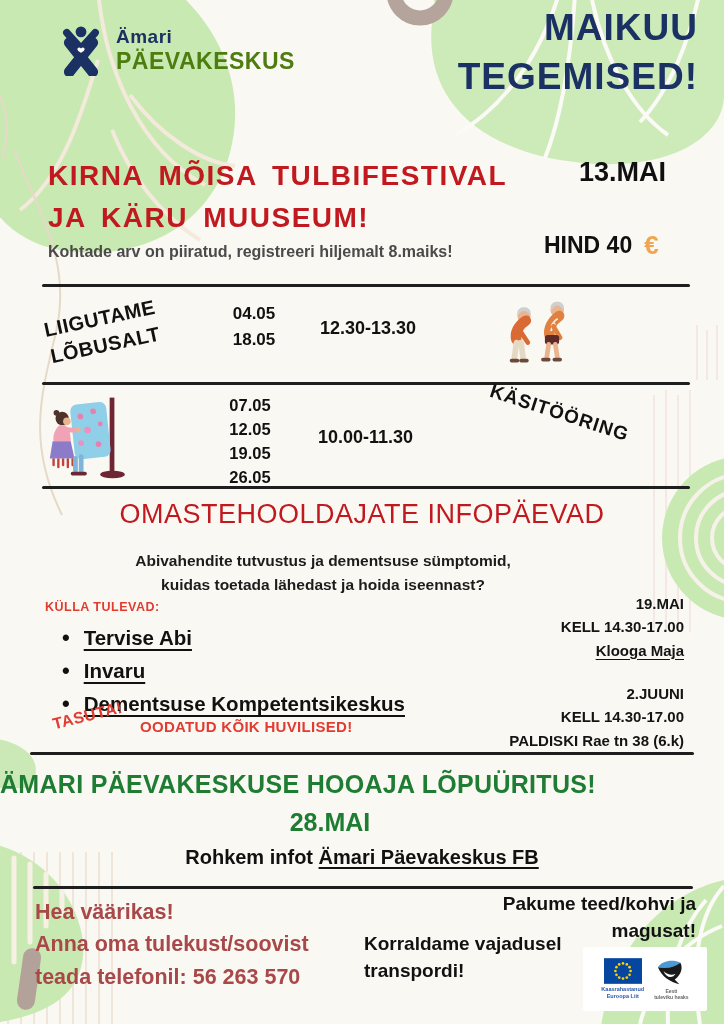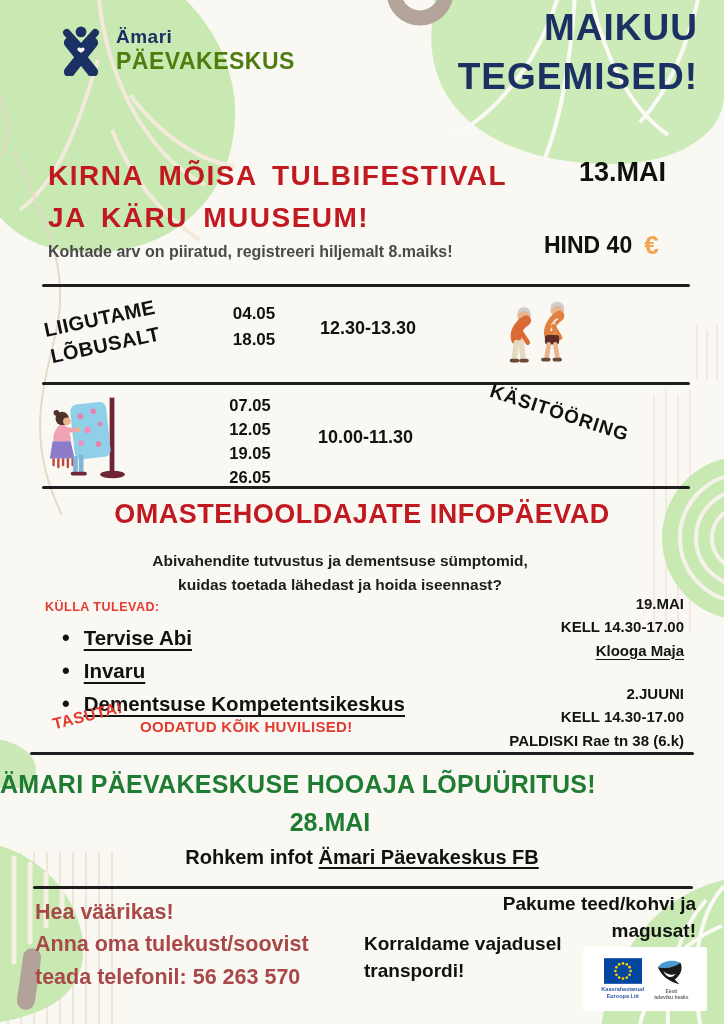--- a/index.html
+++ b/index.html
@@ -31,22 +31,22 @@
   .dates{font-size:17px;font-weight:800;color:#111;text-align:center;line-height:1.5;width:64px;}
   .row1-dates{left:222px;top:301px;}
   .row2-dates{left:218px;top:394px;font-size:16.5px;line-height:1.45;}
   .rtime{font-size:18px;font-weight:800;color:#111;}
   .row1-time{left:320px;top:318px;}
   .row2-time{left:318px;top:427px;}
   .row1-ill{left:505px;top:294px;}
   .row2-ill{left:46px;top:390px;}
 
   
-  .info-title{left:0;top:499px;width:724px;text-align:center;font-size:27px;font-weight:700;color:#C0191F;letter-spacing:.5px;}
-  .info-sub{left:0;top:549px;width:646px;text-align:center;font-size:15.5px;font-weight:700;color:#1C1C1C;line-height:1.55;margin-left:17px;}
+  .info-title{left:0;top:499px;width:724px;text-align:center;font-size:27px;font-weight:400;color:#C0191F;letter-spacing:.5px;}
+  .info-sub{left:0;top:549px;width:646px;text-align:center;font-size:15.5px;font-weight:700;color:#1C1C1C;line-height:1.55;}
   .guests-label{left:45px;top:600px;font-size:12.5px;font-weight:800;color:#E23B31;letter-spacing:.5px;}
   .guests{left:62px;top:618px;font-size:20.5px;font-weight:800;color:#111;}
   .guests ul{list-style:none;margin:0;padding:0;}
   .guests li{margin:7px 0;display:flex;align-items:center;gap:14px;}
   .guests li::before{content:"•";font-size:22px;}
   .guests li span{text-decoration:underline;text-underline-offset:4px;}
   .session{text-align:right;font-size:15px;font-weight:700;color:#141414;line-height:1.55;right:40px;}
   .session1{top:592px;}
   .session2{top:682px;}
   .session .loc-u{text-decoration:underline;text-underline-offset:3px;}

